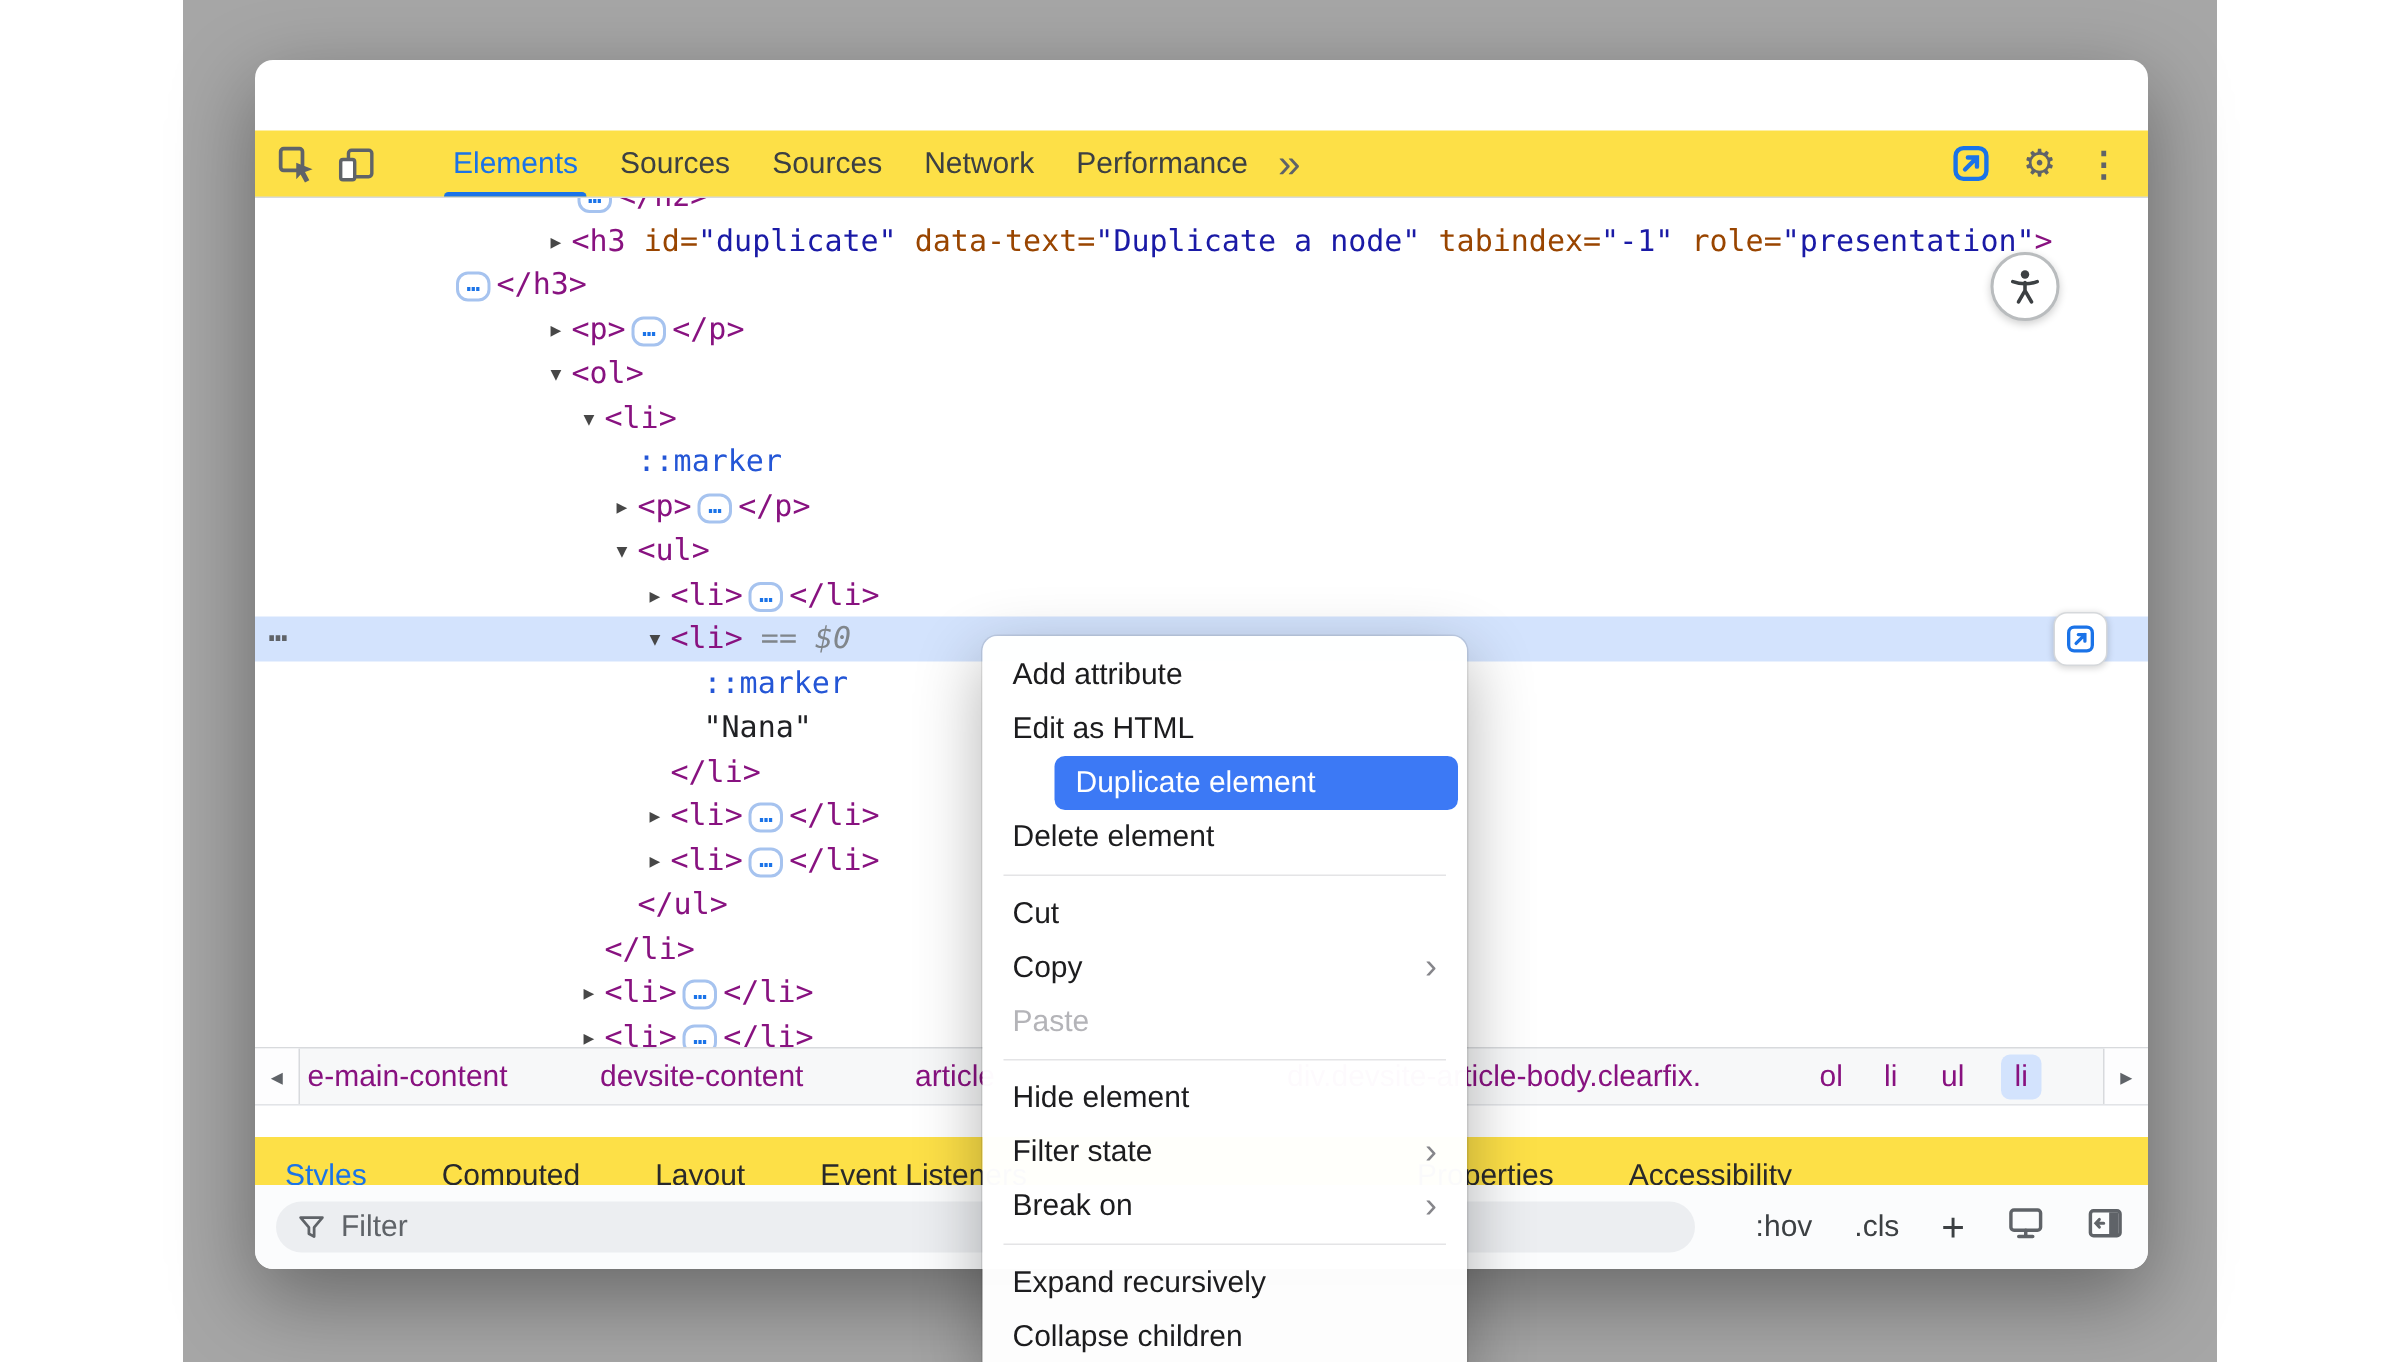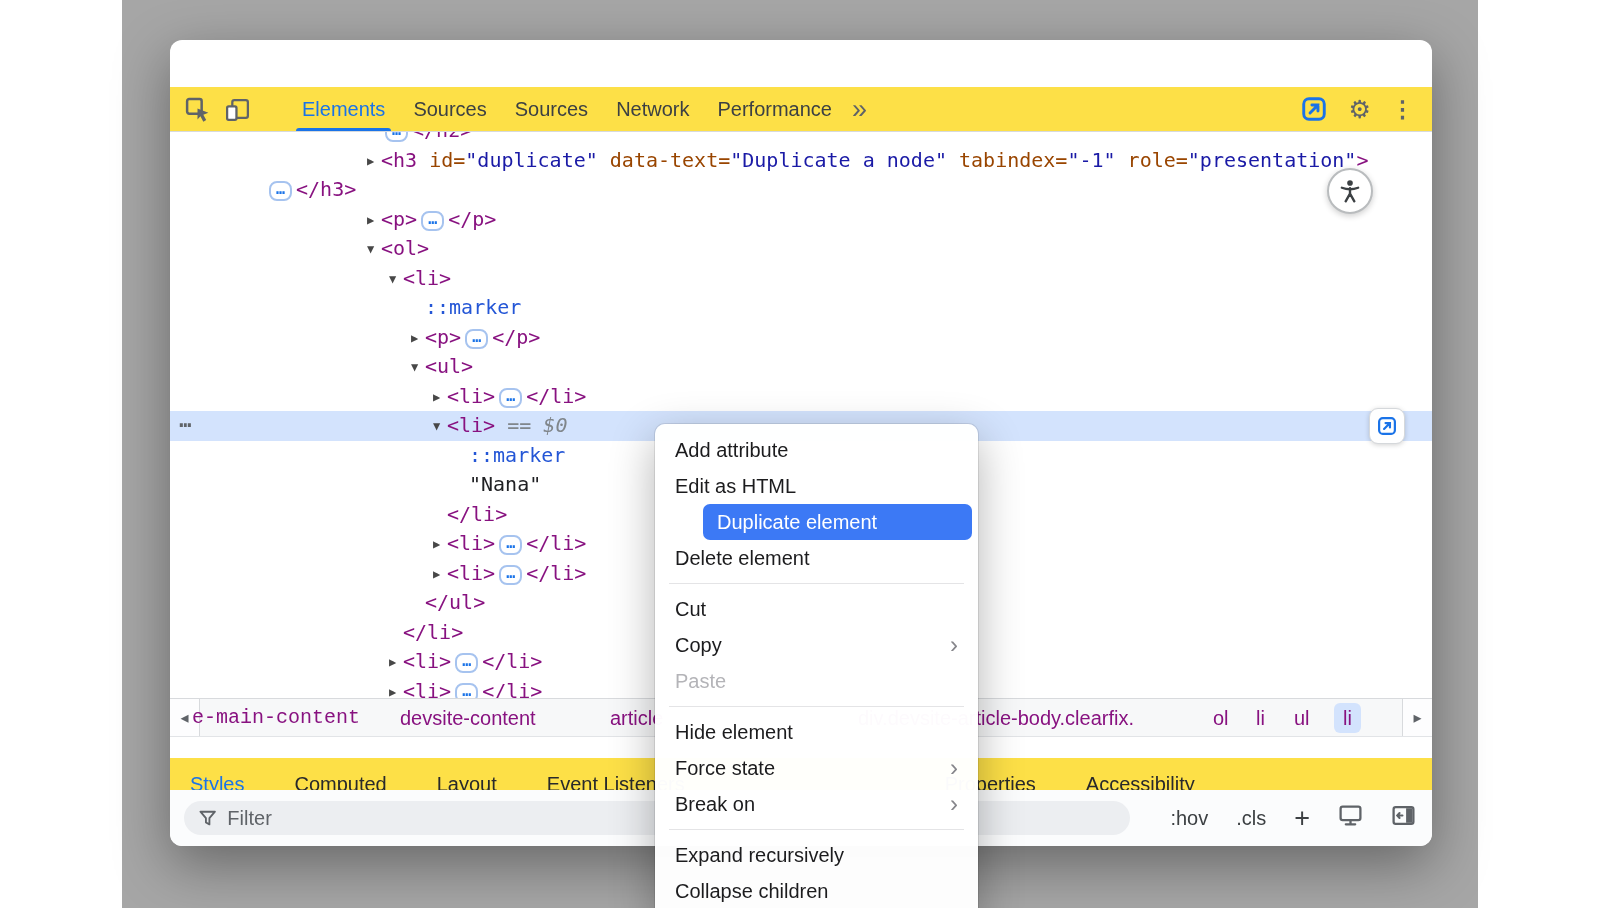--- a/index.html
+++ b/index.html
@@ -143,21 +143,21 @@
           </svg>
         </span>
         <span class="gear">⚙</span>
         <span class="kebab">⋮</span>
       </div>
     </div>
 
     <div class="domtree" id="domtree">
         <div class="row" style="margin-top: -16px; padding-left: 197px;"><span class="arrow"></span><span class="pill">…</span><span class="tk-tag">&lt;/h2&gt;</span></div>
         <div class="row" style="padding-left: 197px;"><span class="arrow">▶</span><span class="tk-tag">&lt;h3</span><span class="tk-plain"> </span><span class="tk-attr">id=</span><span class="tk-val">"duplicate"</span><span class="tk-plain"> </span><span class="tk-attr">data-text=</span><span class="tk-val">"Duplicate a node"</span><span class="tk-plain"> </span><span class="tk-attr">tabindex=</span><span class="tk-val">"-1"</span><span class="tk-plain"> </span><span class="tk-attr">role=</span><span class="tk-val">"presentation"</span><span class="tk-tag">&gt;</span></div>
-        <div class="row" style="padding-left: 81px;"><span class="arrow"></span><span class="pill">…</span><span class="tk-tag">&lt;/h3&gt;</span></div>
+        <div class="row" style="padding-left: 116px;"><span class="arrow"></span><span class="pill">…</span><span class="tk-tag">&lt;/h3&gt;</span></div>
         <div class="row" style="padding-left: 197px;"><span class="arrow">▶</span><span class="tk-tag">&lt;p&gt;</span><span class="pill">…</span><span class="tk-tag">&lt;/p&gt;</span></div>
         <div class="row" style="padding-left: 197px;"><span class="arrow">▼</span><span class="tk-tag">&lt;ol&gt;</span></div>
         <div class="row" style="padding-left: 219px;"><span class="arrow">▼</span><span class="tk-tag">&lt;li&gt;</span></div>
         <div class="row" style="padding-left: 241px;"><span class="arrow"></span><span class="tk-pseudo">::marker</span></div>
         <div class="row" style="padding-left: 241px;"><span class="arrow">▶</span><span class="tk-tag">&lt;p&gt;</span><span class="pill">…</span><span class="tk-tag">&lt;/p&gt;</span></div>
         <div class="row" style="padding-left: 241px;"><span class="arrow">▼</span><span class="tk-tag">&lt;ul&gt;</span></div>
         <div class="row" style="padding-left: 263px;"><span class="arrow">▶</span><span class="tk-tag">&lt;li&gt;</span><span class="pill">…</span><span class="tk-tag">&lt;/li&gt;</span></div>
         <div class="row sel" style="padding-left: 263px;"><span class="arrow">▼</span><span class="tk-tag">&lt;li&gt;</span><span class="tk-meta"> == $0</span><span class="row-dots">⋯</span><span class="row-badge"><svg width="22" height="22" viewBox="0 0 24 24" fill="none">
               <rect x="3.4" y="3.4" width="17.2" height="17.2" rx="4" stroke="#1a73e8" stroke-width="2.4"></rect>
               <path d="M8.8 15.2 L15.2 8.8 M10.4 8.8 H15.2 V13.6" stroke="#1a73e8" stroke-width="2.4" stroke-linecap="round"></path>
@@ -177,21 +177,21 @@
       <svg width="26" height="26" viewBox="0 0 24 24" fill="none">
         <circle cx="12" cy="4.6" r="2.6" fill="#3c4043"></circle>
         <path d="M4.5 9 C9 10.6 15 10.6 19.5 9" stroke="#3c4043" stroke-width="2.2" stroke-linecap="round"></path>
         <path d="M12 9.5 V14.5 M12 14.5 L8 21.5 M12 14.5 L16 21.5" stroke="#3c4043" stroke-width="2.2" stroke-linecap="round"></path>
       </svg>
     </div>
 
     <div class="crumbbar" id="crumbbar">
       <span class="crumb-btn prev">◂</span>
       <span class="crumb-btn next">▸</span>
-    <span class="crumb" style="left: 22px; font-family: Liberation Mono, monospace;">e-main-content</span>
+    <span class="crumb" style="left: 35px;">e-main-content</span>
         <span class="crumb" style="left: 230px;">devsite-content</span>
         <span class="crumb" style="left: 440px;">article</span>
         <span class="crumb" style="left: 688px;">div.devsite-article-body.clearfix.</span>
         <span class="crumb" style="left: 1043px;">ol</span>
         <span class="crumb" style="left: 1086px;">li</span>
         <span class="crumb" style="left: 1124px;">ul</span>
         <span class="crumb sel" style="left: 1164px;">li</span>
       </div>
 
     <div class="subtabs" id="subtabs">
@@ -253,21 +253,21 @@
         <span class="chev">›</span>
       </div>
       <div class="mi dis">
         <span>Paste</span>
       </div>
       <div class="msep"></div>
       <div class="mi">
         <span>Hide element</span>
       </div>
       <div class="mi">
-        <span>Force state</span>
+        <span>Filter state</span>
         <span class="chev">›</span>
       </div>
       <div class="mi">
         <span>Break on</span>
         <span class="chev">›</span>
       </div>
       <div class="msep"></div>
       <div class="mi">
         <span>Expand recursively</span>
       </div>

